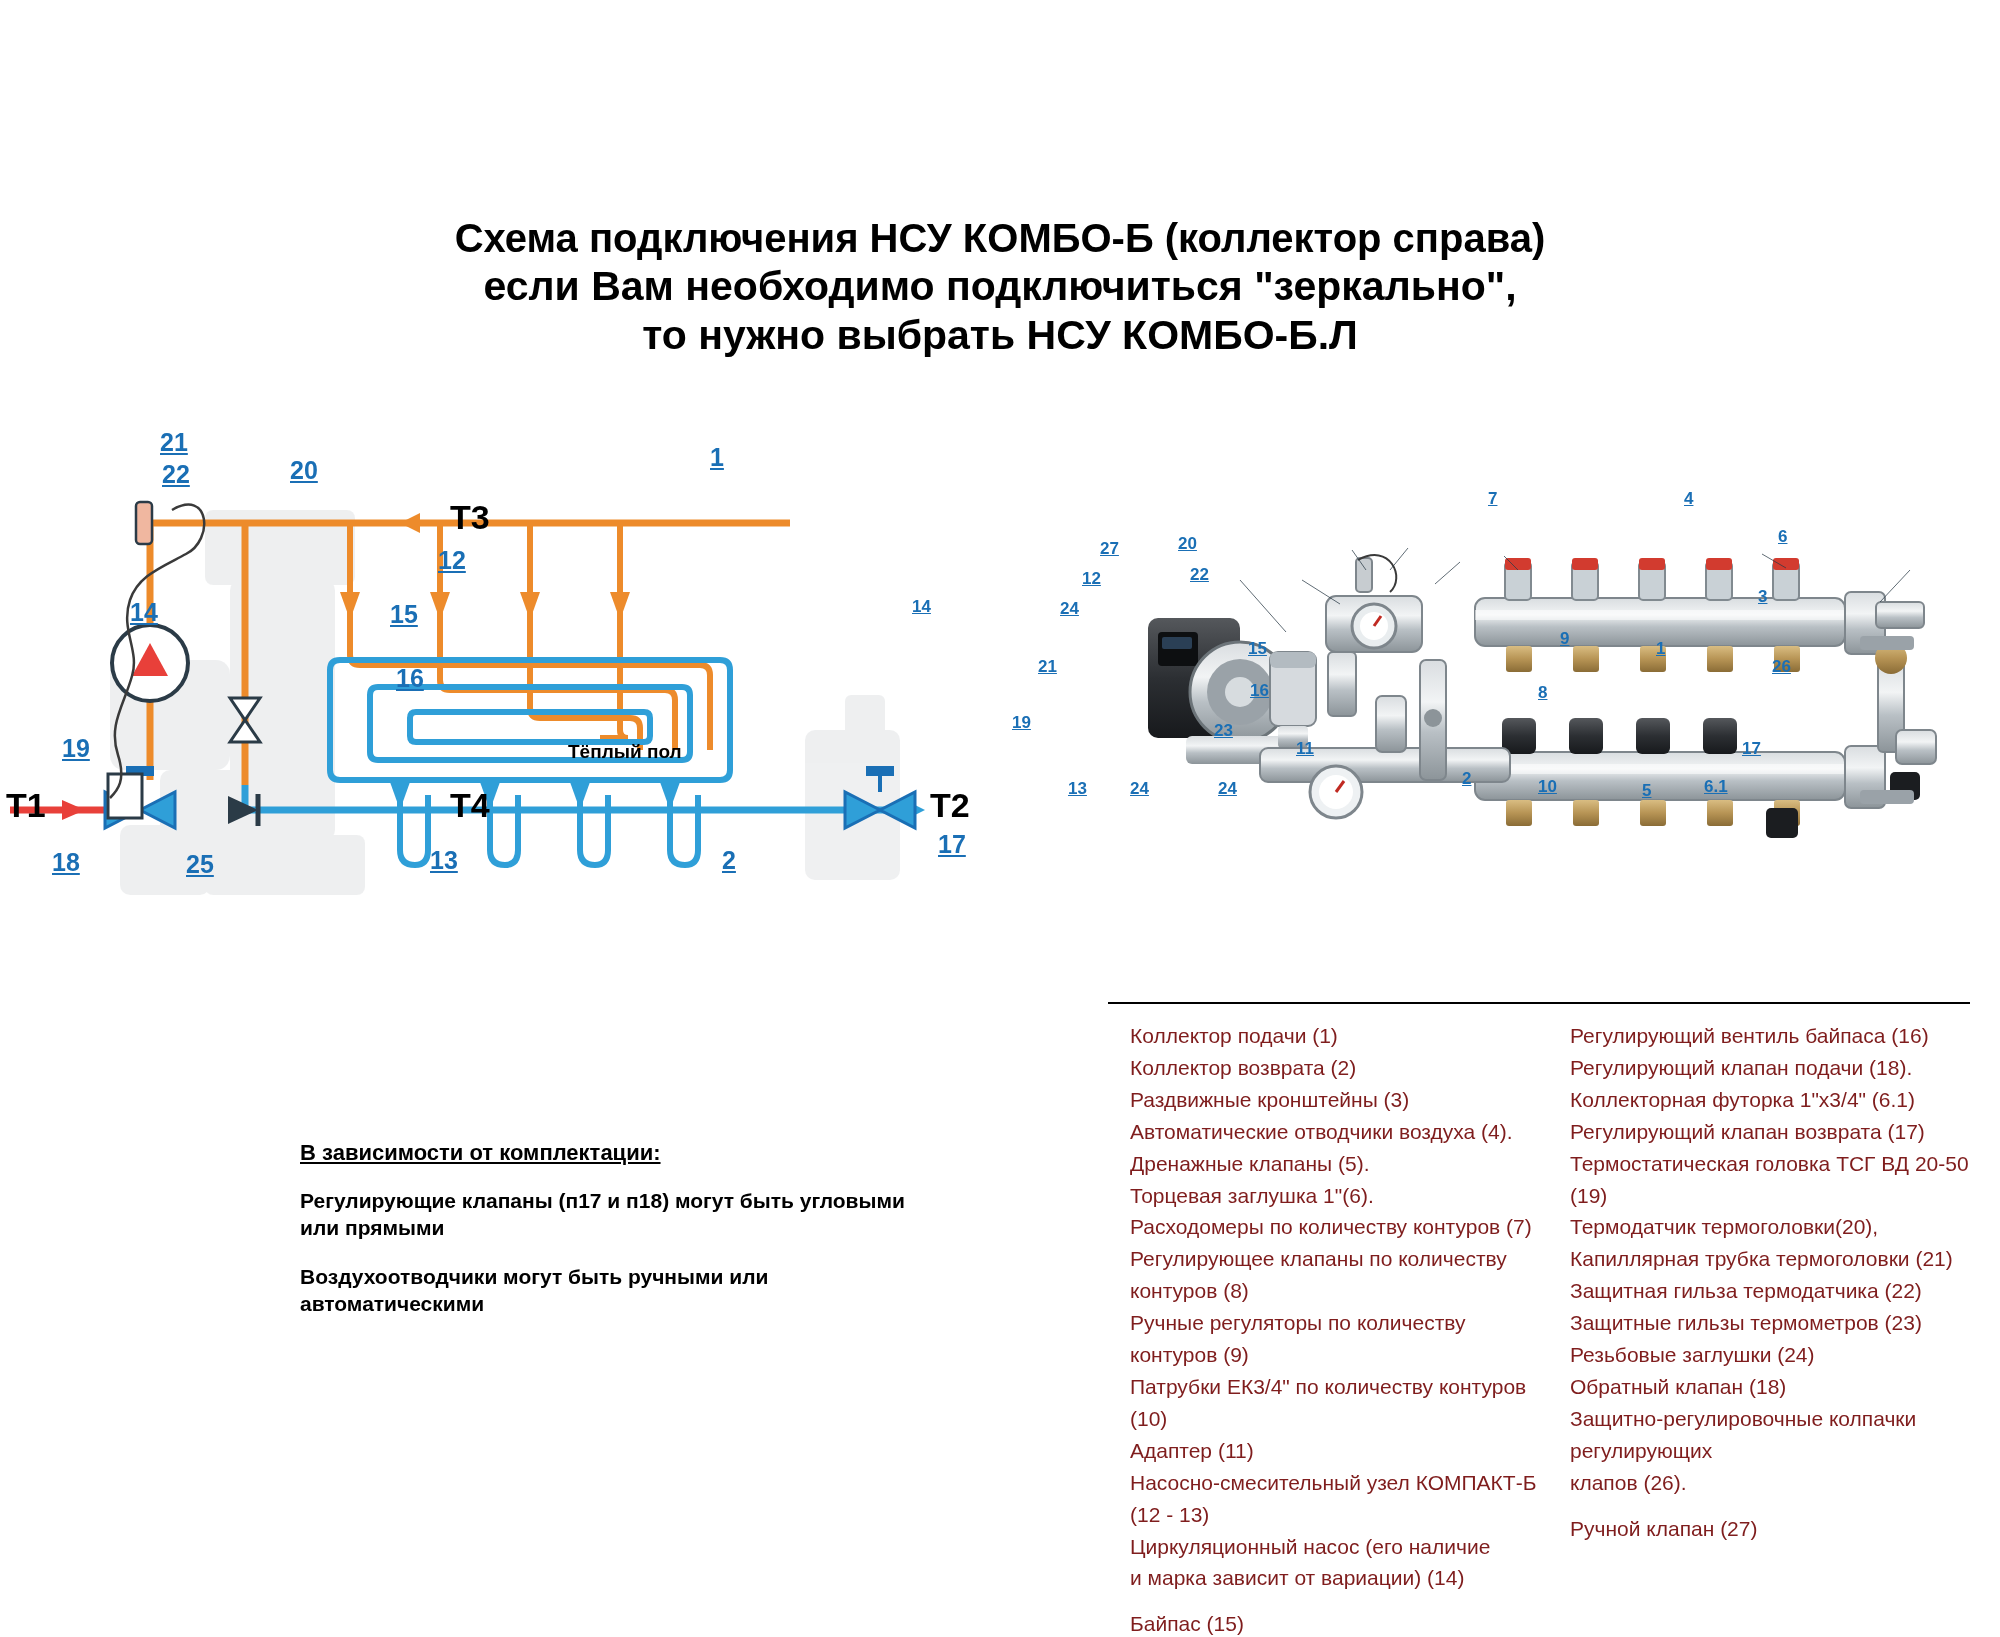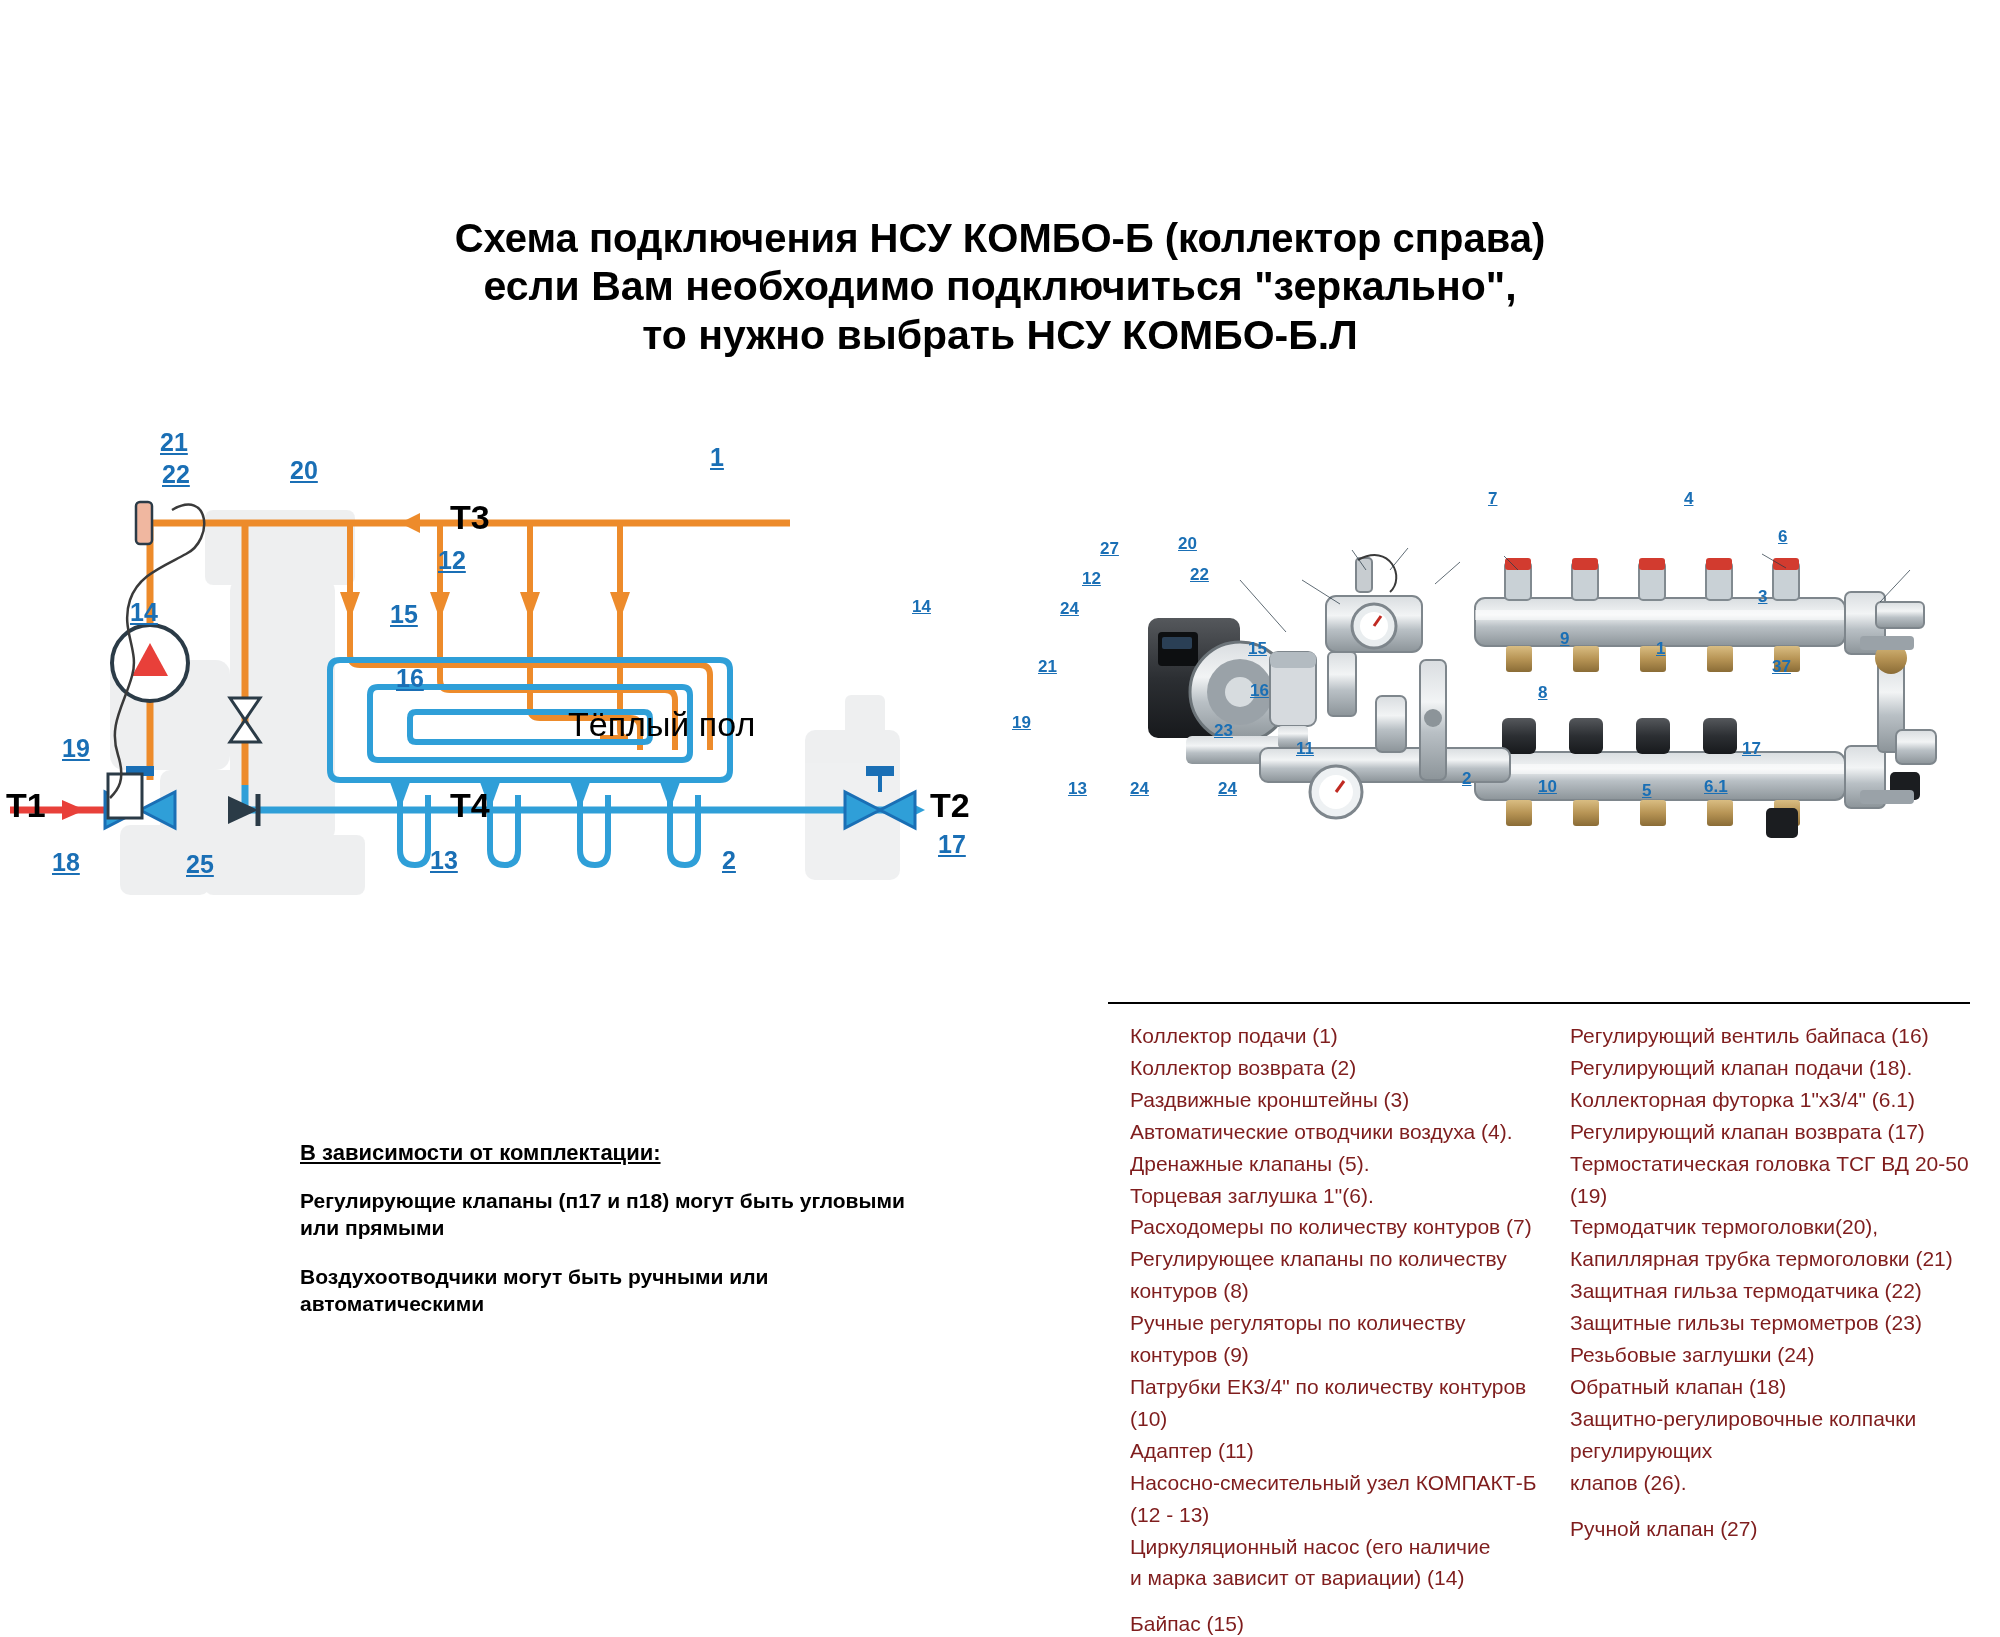--- a/index.html
+++ b/index.html
@@ -55,23 +55,24 @@
     text-decoration: underline;
     line-height: 1;
   }
   .lbl.black {
     color: #000;
     text-decoration: none;
     font-size: 34px;
   }
   .floor-text {
     position: absolute;
-    font-size: 34px;
-    font-weight: normal;
+    font-size: 19px;
+    font-weight: bold;
     color: #000;
+    margin-top: 36px;
   }
 
   
   .notes {
     position: absolute;
     left: 300px;
     top: 1140px;
     width: 620px;
     color: #000;
   }
@@ -438,21 +439,21 @@
     <span class="plbl" style="left:124px; top:182px;">23</span>
     <span class="plbl" style="left:206px; top:200px;">11</span>
     <span class="plbl" style="left:-22px; top:240px;">13</span>
     <span class="plbl" style="left:40px; top:240px;">24</span>
     <span class="plbl" style="left:128px; top:240px;">24</span>
     <span class="plbl" style="left:372px; top:230px;">2</span>
     <span class="plbl" style="left:448px; top:238px;">10</span>
     <span class="plbl" style="left:552px; top:242px;">5</span>
     <span class="plbl" style="left:614px; top:238px;">6.1</span>
     <span class="plbl" style="left:652px; top:200px;">17</span>
-    <span class="plbl" style="left:682px; top:118px;">37</span>
+    <span class="plbl" style="left:682px; top:118px;">26</span>
     <span class="plbl" style="left:668px; top:48px;">3</span>
     <span class="plbl" style="left:688px; top:-12px;">6</span>
     <span class="plbl" style="left:594px; top:-50px;">4</span>
     <span class="plbl" style="left:398px; top:-50px;">7</span>
     <span class="plbl" style="left:470px; top:90px;">9</span>
     <span class="plbl" style="left:448px; top:144px;">8</span>
     <span class="plbl" style="left:566px; top:100px;">1</span>
   </div>
 
   <div class="legend-rule"></div>

